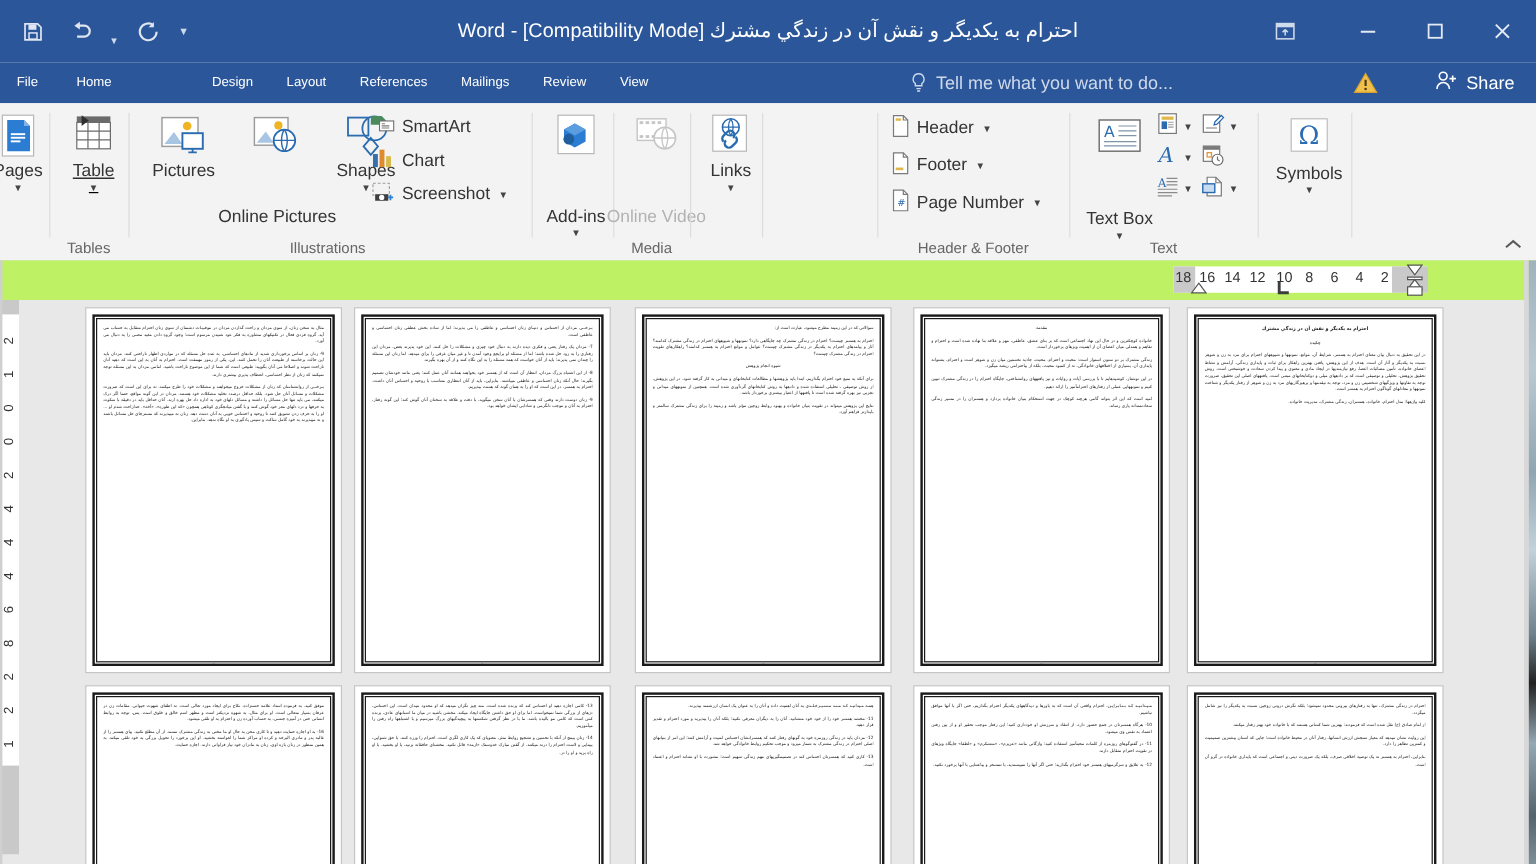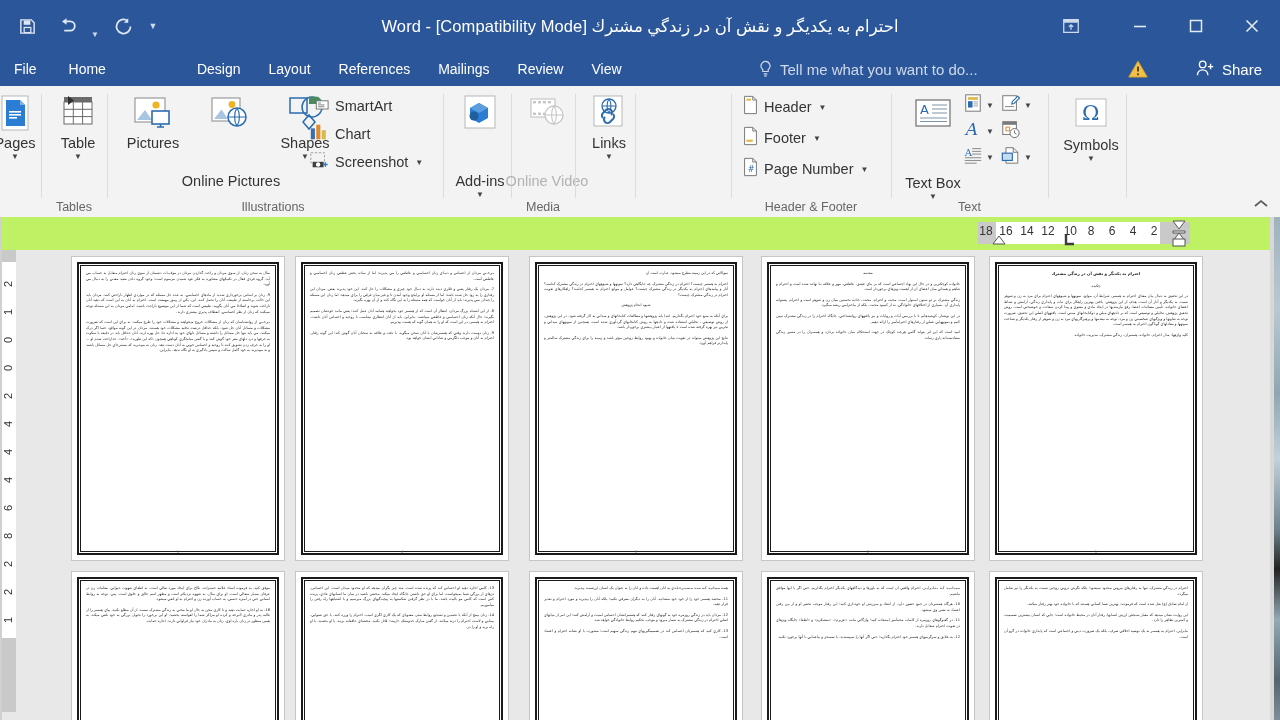--- a/index.html
+++ b/index.html
@@ -37,21 +37,21 @@
   .wc.ribbon-opt{width:50px;margin-right:16px;}
 
   
   .tabstrip{
     position:absolute;left:0;top:52px;width:1280px;height:34px;
     background:#2b579a;
   }
   .tabs{position:absolute;left:0;top:0;height:34px;display:flex;align-items:stretch;}
   .tab{
     display:flex;align-items:center;padding:0 14px;
-    color:#ffffff;font-size:14px;cursor:pointer;white-space:nowrap;
+    color:#ffffff;font-size:11px;cursor:pointer;white-space:nowrap;
   }
   .tab.file{padding:0 18px 0 14px;}
   .tab.active{background:#c4b5fd;color:#2b579a;margin-top:48px;}
 
   .tellme{
     position:absolute;left:758px;top:0;height:34px;display:flex;align-items:center;gap:7px;
     color:#cfd9ea;font-size:15px;cursor:text;white-space:nowrap;
   }
   .tellme .bulb{display:flex;align-items:center;}
   .warn-ic{position:absolute;left:1120px;top:0;height:34px;width:36px;display:flex;align-items:center;justify-content:center;cursor:pointer;}
@@ -277,21 +277,21 @@
             </svg>
         </span>
         <span class="lb">Pages</span>
         <span class="dd">▼</span>
       </div>
 
     </div>
     <div class="grp-sep" style="left:41px;"></div>
 
     <div class="grp" style="left:42px;width:64px;">
-      <div class="big-btn" style="left:6px;top:4px;width:52px;">
+      <div class="big-btn" style="left:6px;top:4px;width:52px;text-decoration:underline;">
         <span class="ic">
           <svg width="44" height="40" viewBox="0 0 44 40">
               <rect x="8" y="3" width="28" height="5" fill="#6b6b6b"></rect>
               <rect x="8" y="8" width="28" height="22" fill="#ffffff" stroke="#6b6b6b" stroke-width="1"></rect>
               <path d="M17.3 8v22M26.6 8v22M8 15.3h28M8 22.6h28" stroke="#6b6b6b" stroke-width="1"></path>
               <path d="M12 2l0 9 6-4.5z" fill="#2f2f2f"></path>
             </svg>
         </span>
         <span class="lb">Table</span>
         <span class="dd">▼</span>

